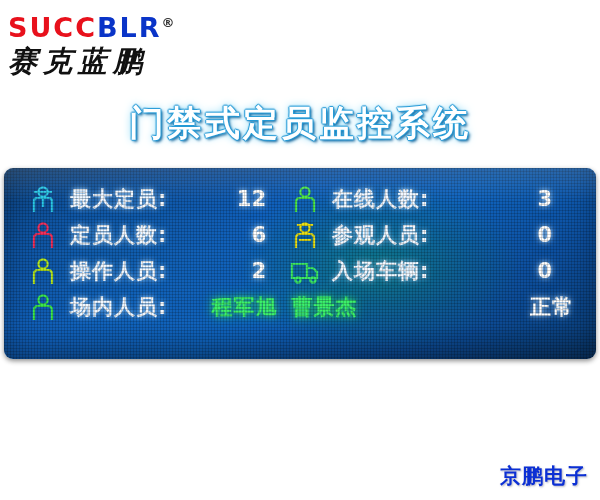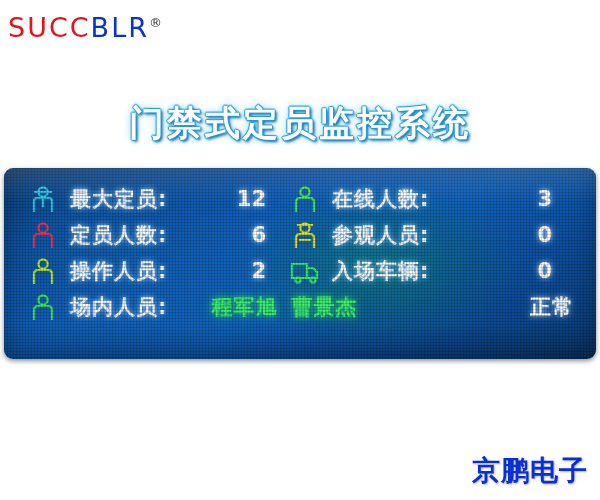--- a/index.html
+++ b/index.html
@@ -18,21 +18,21 @@
   
   #brand-logo {
     position: absolute;
     left: 8px;
     top: 8px;
     width: 210px;
     height: 66px;
   }
   #brand-wordmark {
     font-family: "DejaVu Sans", "Liberation Sans", sans-serif;
-    font-weight: normal;
+    font-weight: bold;
     font-size: 27px;
     letter-spacing: 2px;
     line-height: 30px;
     white-space: nowrap;
   }
   #brand-wordmark .part-a { color: #e8111c; }
   #brand-wordmark .part-b { color: #0a34c8; }
   #brand-reg {
     font-size: 13px;
     vertical-align: super;
@@ -185,34 +185,35 @@
     white-space: nowrap;
   }
 
   
   #footer-logo {
     position: absolute;
     right: 12px;
     bottom: 10px;
     font-family: "DejaVu Sans", "Liberation Sans", sans-serif;
     font-weight: bold;
-    font-size: 28px;
+    font-size: 21px;
     letter-spacing: 1px;
     color: #0b2fd4;
     text-shadow: 1px 1px 2px rgba(120,120,140,0.55);
     white-space: nowrap;
   }
 </style>
 </head>
 <body>
 
 <div id="brand-logo">
   <div id="brand-wordmark">
     <span class="part-a">SUCC</span><span class="part-b">BLR</span><span id="brand-reg">®</span>
   </div>
+  <div id="brand-cn">赛克蓝鹏</div>
 </div>
 
 <div id="page-title">门禁式定员监控系统</div>
 
 <div id="led-board">
   <div id="led-rows">
 
     <div class="led-row">
       <div class="led-half half-left">
         <span class="led-icon">

